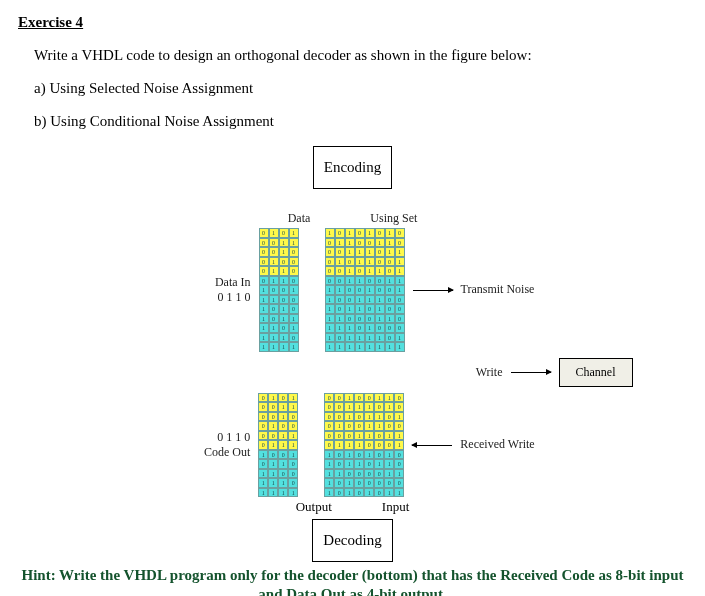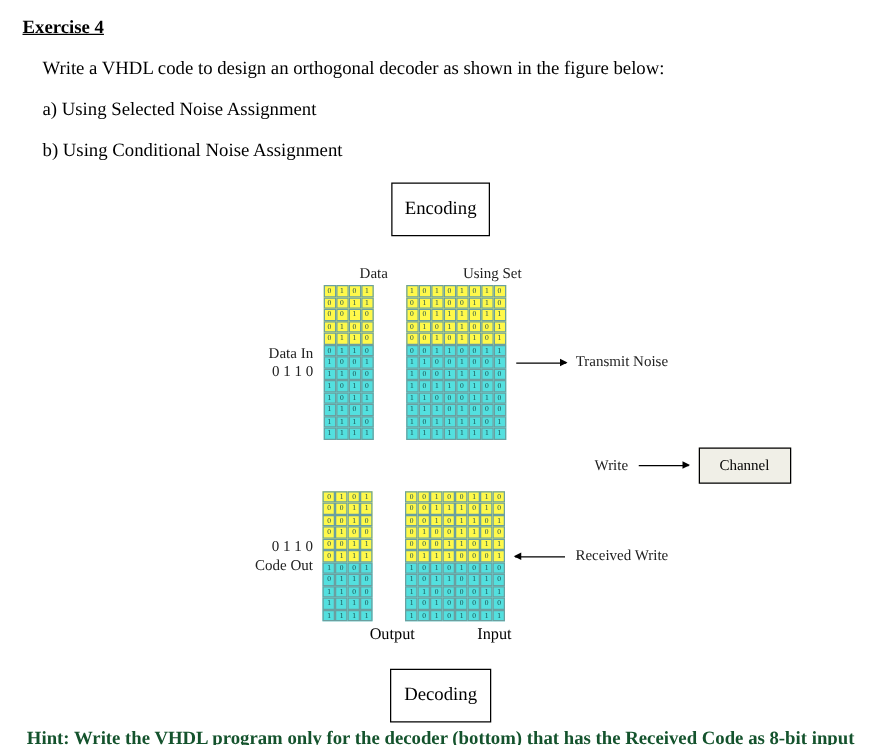--- a/index.html
+++ b/index.html
@@ -559,17 +559,17 @@
     </div>
 
     <div class="right-text">Received Write</div>
   </div>
 
   <div class="bottom-labels">
     <span>Output</span>
     <span>Input</span>
   </div>
 
-  <div class="dec-label" style="margin-top:20px;text-align:right;">Decoding</div>
+  <div class="dec-label" style="margin-top:4px;text-align:right;">Decoding</div>
 
 </div>
 
 <div class="hint">Hint: Write the VHDL program only for the decoder (bottom) that has the Received Code as 8-bit input and Data Out as 4-bit output.</div>
 
 </body></html>

